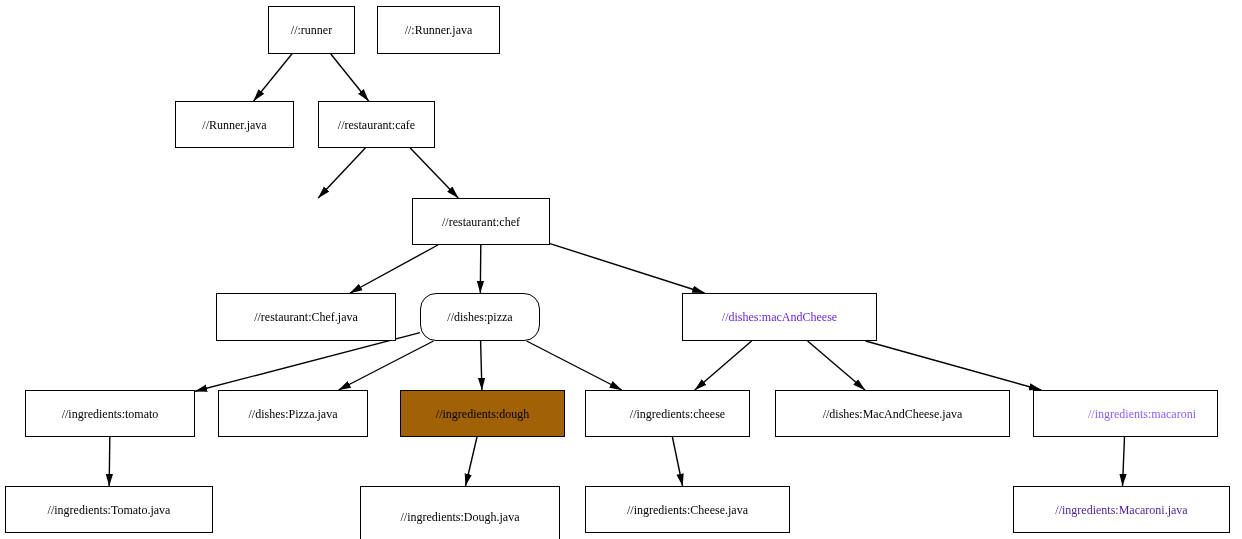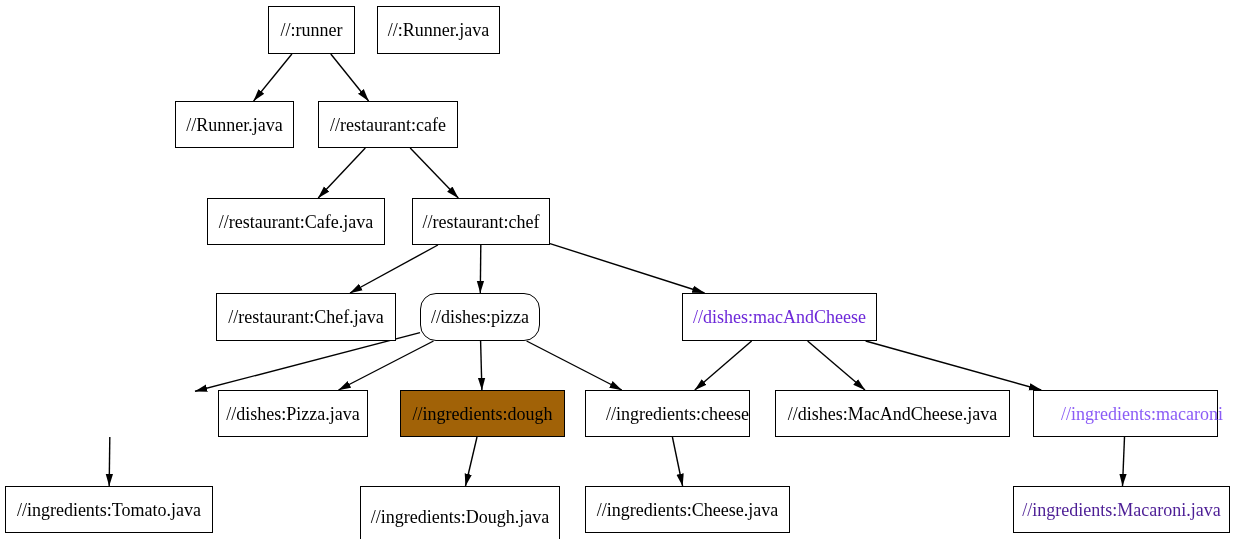--- a/index.html
+++ b/index.html
@@ -24,21 +24,21 @@
   }
   .node {
     position: absolute;
     box-sizing: border-box;
     display: flex;
     align-items: center;
     justify-content: center;
     border: 1.5px solid #000000;
     background: #ffffff;
     color: #000000;
-    font-size: 18px;
+    font-size: 12px;
     line-height: 1;
     white-space: nowrap;
   }
 </style>
 </head>
 <body>
 
 <div id="graph" style="background: rgb(255, 255, 255);">
 
   <svg id="edge-layer" viewBox="0 0 1242 539" xmlns="http://www.w3.org/2000/svg">
@@ -64,29 +64,29 @@
       <line x1="109.8" y1="437.0" x2="109.2" y2="486.0" stroke="#000000" stroke-width="1.4" marker-end="url(#arrowhead)"></line>
       <line x1="477.0" y1="437.0" x2="465.5" y2="486.0" stroke="#000000" stroke-width="1.4" marker-end="url(#arrowhead)"></line>
       <line x1="672.4" y1="437.0" x2="682.6" y2="486.0" stroke="#000000" stroke-width="1.4" marker-end="url(#arrowhead)"></line>
       <line x1="1124.5" y1="437.0" x2="1122.5" y2="486.0" stroke="#000000" stroke-width="1.4" marker-end="url(#arrowhead)"></line>
     </svg>
 
   <div class="node" style="left: 268px; top: 6px; width: 87px; height: 48px; border-color: rgb(0, 0, 0); background: rgb(255, 255, 255); color: rgb(0, 0, 0);">//:runner</div>
   <div class="node" style="left: 377px; top: 6px; width: 123px; height: 48px; border-color: rgb(0, 0, 0); background: rgb(255, 255, 255); color: rgb(0, 0, 0);">//:Runner.java</div>
 
   <div class="node" style="left: 175px; top: 101px; width: 119px; height: 47px; border-color: rgb(0, 0, 0); background: rgb(255, 255, 255); color: rgb(0, 0, 0);">//Runner.java</div>
-  <div class="node" style="left: 318px; top: 101px; width: 140px; height: 47px; border-color: rgb(0, 0, 0); background: rgb(255, 255, 255); color: rgb(0, 0, 0);">//restaurant:cafe</div>
+  <div class="node" style="left: 318px; top: 101px; width: 117px; height: 47px; border-color: rgb(0, 0, 0); background: rgb(255, 255, 255); color: rgb(0, 0, 0);">//restaurant:cafe</div>
 
-  <div class="node" style="left: 207px; top: 198px; width: 178px; height: 47px; border-color: rgb(0, 0, 0); background: rgb(255, 255, 255); color: rgb(0, 0, 0);">//restaurant:Cafe.java</div>
   <div class="node" style="left: 412px; top: 198px; width: 138px; height: 47px; border-color: rgb(0, 0, 0); background: rgb(255, 255, 255); color: rgb(0, 0, 0);">//restaurant:chef</div>
 
   <div class="node" style="left: 216px; top: 293px; width: 180px; height: 48px; border-color: rgb(0, 0, 0); background: rgb(255, 255, 255); color: rgb(0, 0, 0);">//restaurant:Chef.java</div>
   <div class="node" style="left: 420px; top: 293px; width: 120px; height: 48px; border-color: rgb(0, 0, 0); background: rgb(255, 255, 255); color: rgb(0, 0, 0); border-radius: 16px;">//dishes:pizza</div>
   <div class="node" style="left: 682px; top: 293px; width: 195px; height: 48px; border-color: rgb(0, 0, 0); background: rgb(255, 255, 255); color: #6d28d9;">//dishes:macAndCheese</div>
 
+  <div class="node" style="left: 25px; top: 390px; width: 170px; height: 47px; border-color: rgb(0, 0, 0); background: rgb(255, 255, 255); color: rgb(0, 0, 0);">//ingredients:tomato</div>
   <div class="node" style="left: 218px; top: 390px; width: 150px; height: 47px; border-color: rgb(0, 0, 0); background: rgb(255, 255, 255); color: rgb(0, 0, 0);">//dishes:Pizza.java</div>
   <div class="node" style="left: 400px; top: 390px; width: 165px; height: 47px; border-color: rgb(0, 0, 0); background: #a16207; color: rgb(0, 0, 0);">//ingredients:dough</div>
   <div class="node" style="left: 585px; top: 390px; width: 165px; height: 47px; border-color: rgb(0, 0, 0); background: rgb(255, 255, 255); color: rgb(0, 0, 0); padding-left: 20px;">//ingredients:cheese</div>
   <div class="node" style="left: 775px; top: 390px; width: 235px; height: 47px; border-color: rgb(0, 0, 0); background: rgb(255, 255, 255); color: rgb(0, 0, 0);">//dishes:MacAndCheese.java</div>
   <div class="node" style="left: 1033px; top: 390px; width: 185px; height: 47px; border-color: rgb(0, 0, 0); background: rgb(255, 255, 255); color: #8b5cf6; padding-left: 33px;">//ingredients:macaroni</div>
 
   <div class="node" style="left: 5px; top: 486px; width: 208px; height: 47px; border-color: rgb(0, 0, 0); background: rgb(255, 255, 255); color: rgb(0, 0, 0);">//ingredients:Tomato.java</div>
   <div class="node" style="left: 360px; top: 486px; width: 200px; height: 61px; border-color: rgb(0, 0, 0); background: rgb(255, 255, 255); color: rgb(0, 0, 0);">//ingredients:Dough.java</div>
   <div class="node" style="left: 585px; top: 486px; width: 205px; height: 47px; border-color: rgb(0, 0, 0); background: rgb(255, 255, 255); color: rgb(0, 0, 0);">//ingredients:Cheese.java</div>
   <div class="node" style="left: 1013px; top: 486px; width: 217px; height: 47px; border-color: rgb(0, 0, 0); background: rgb(255, 255, 255); color: #4c1d95;">//ingredients:Macaroni.java</div>

